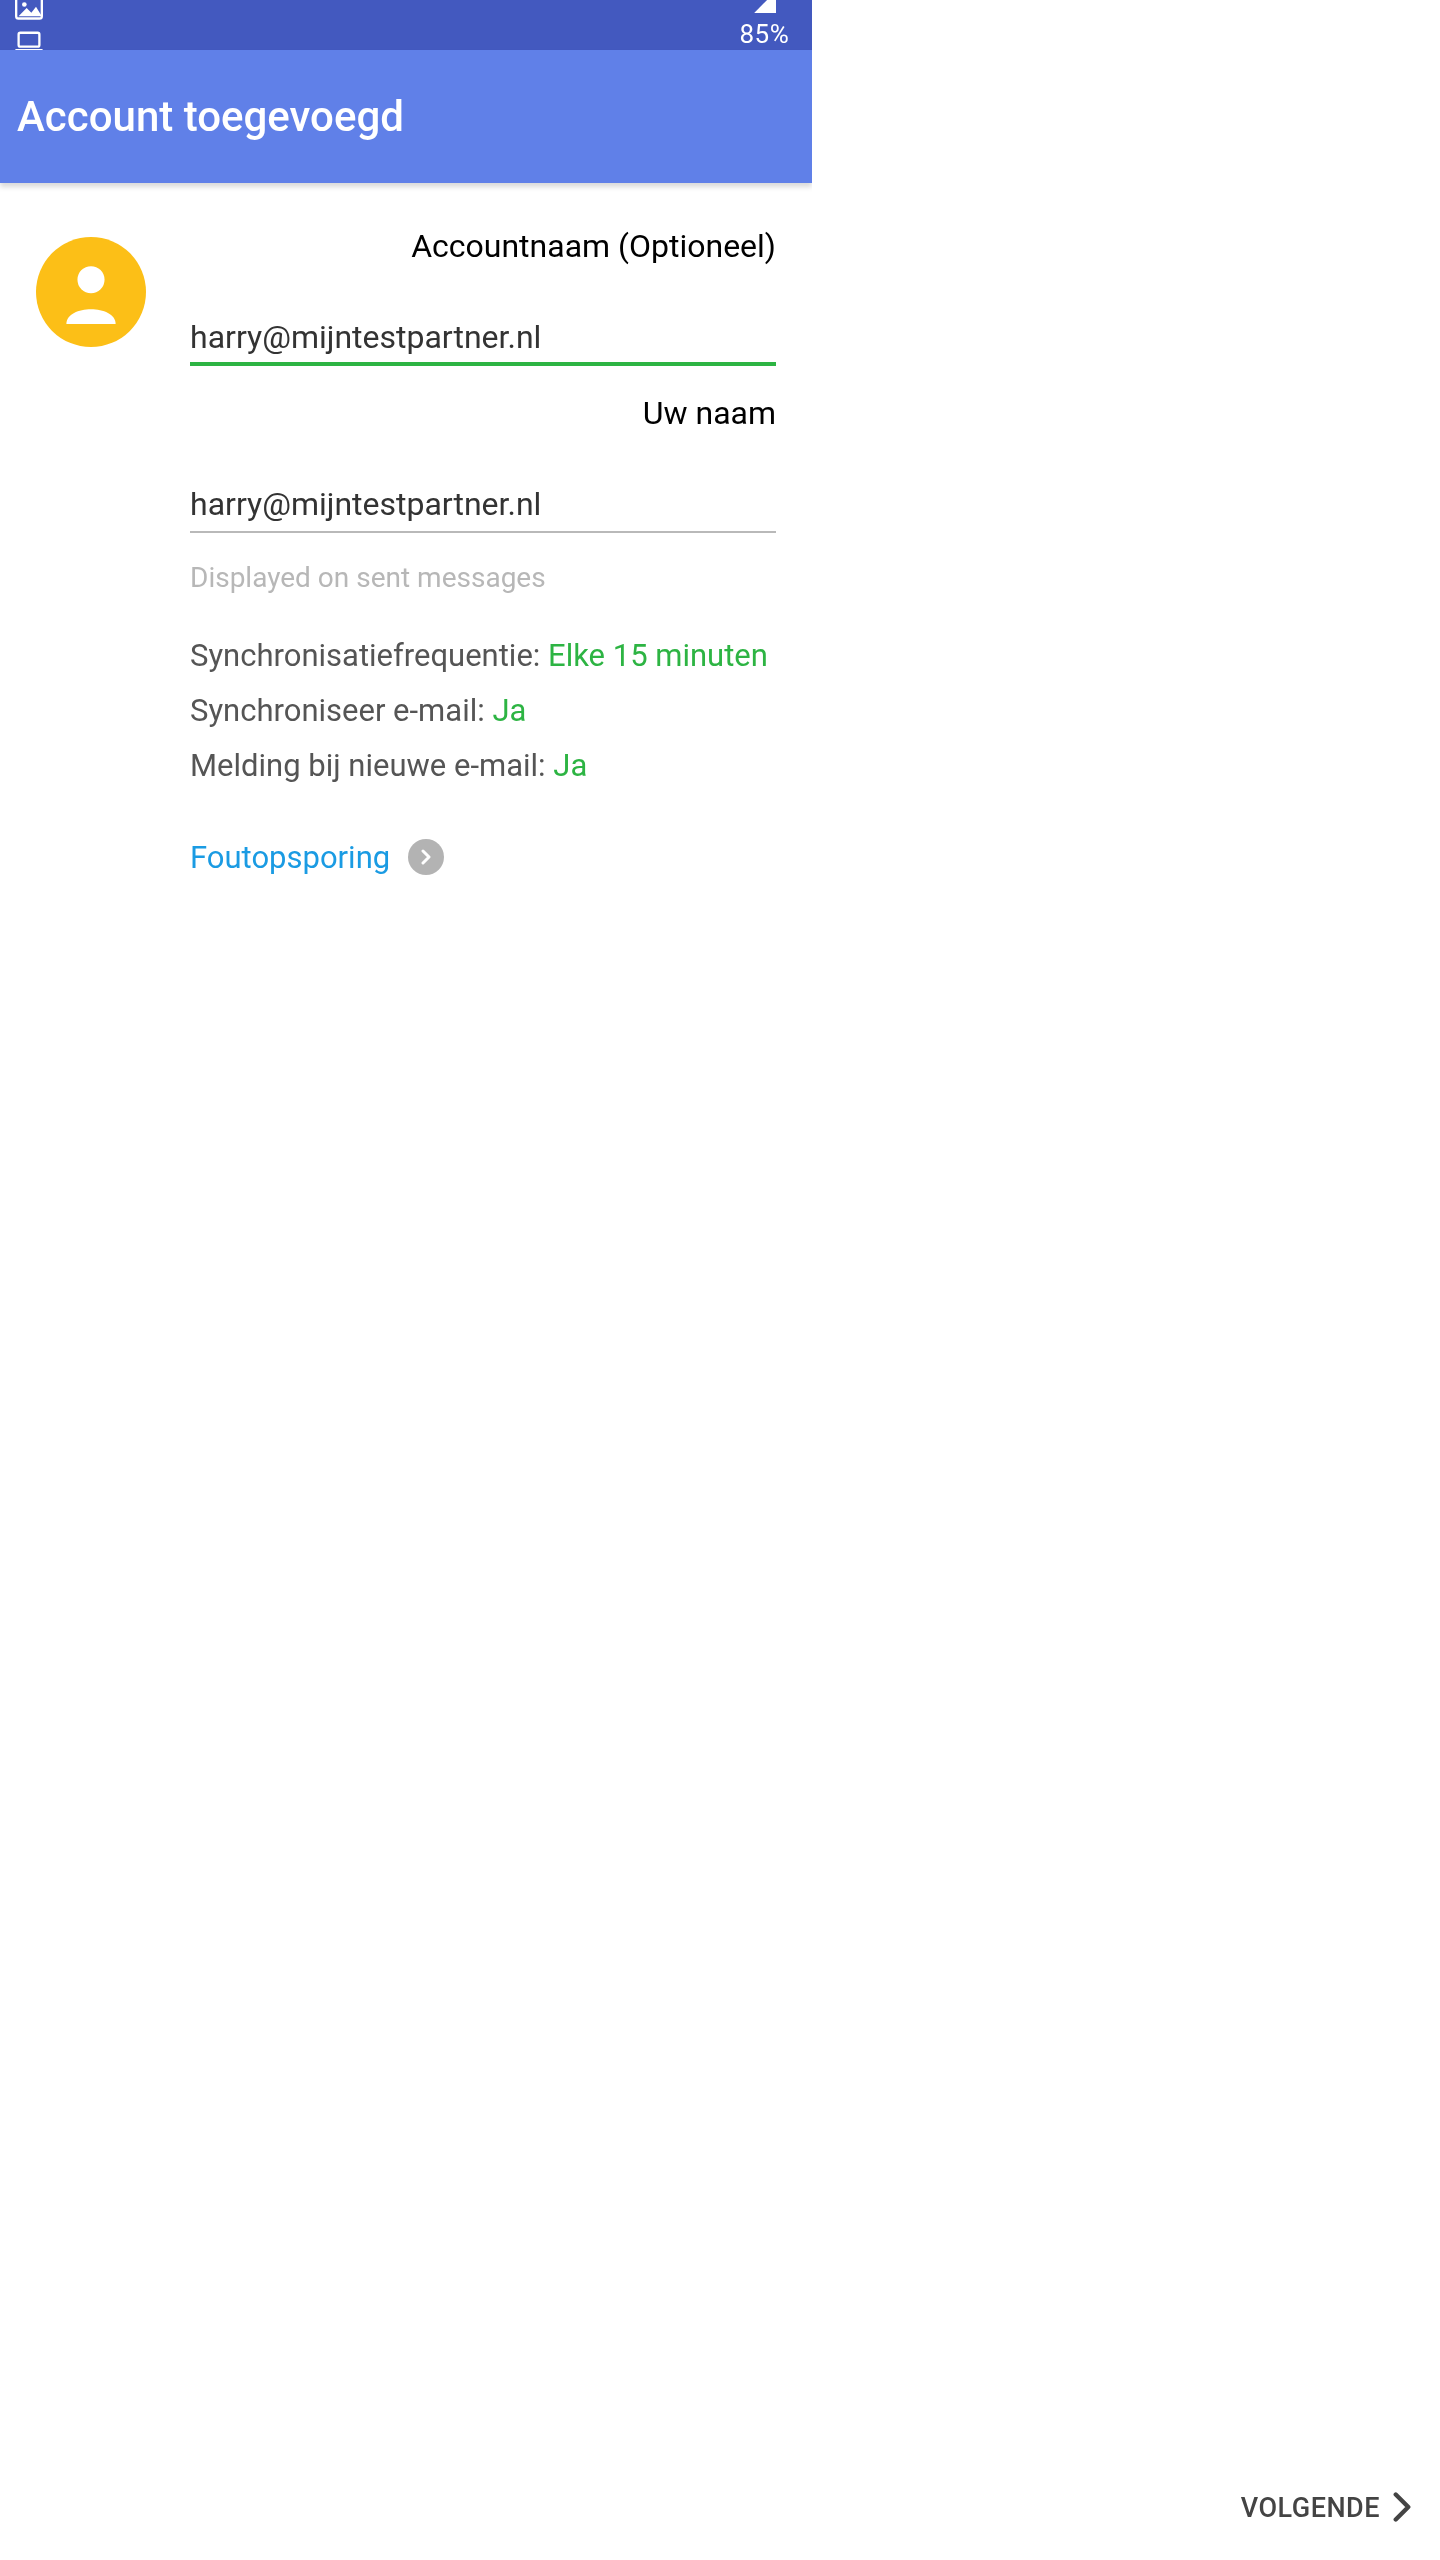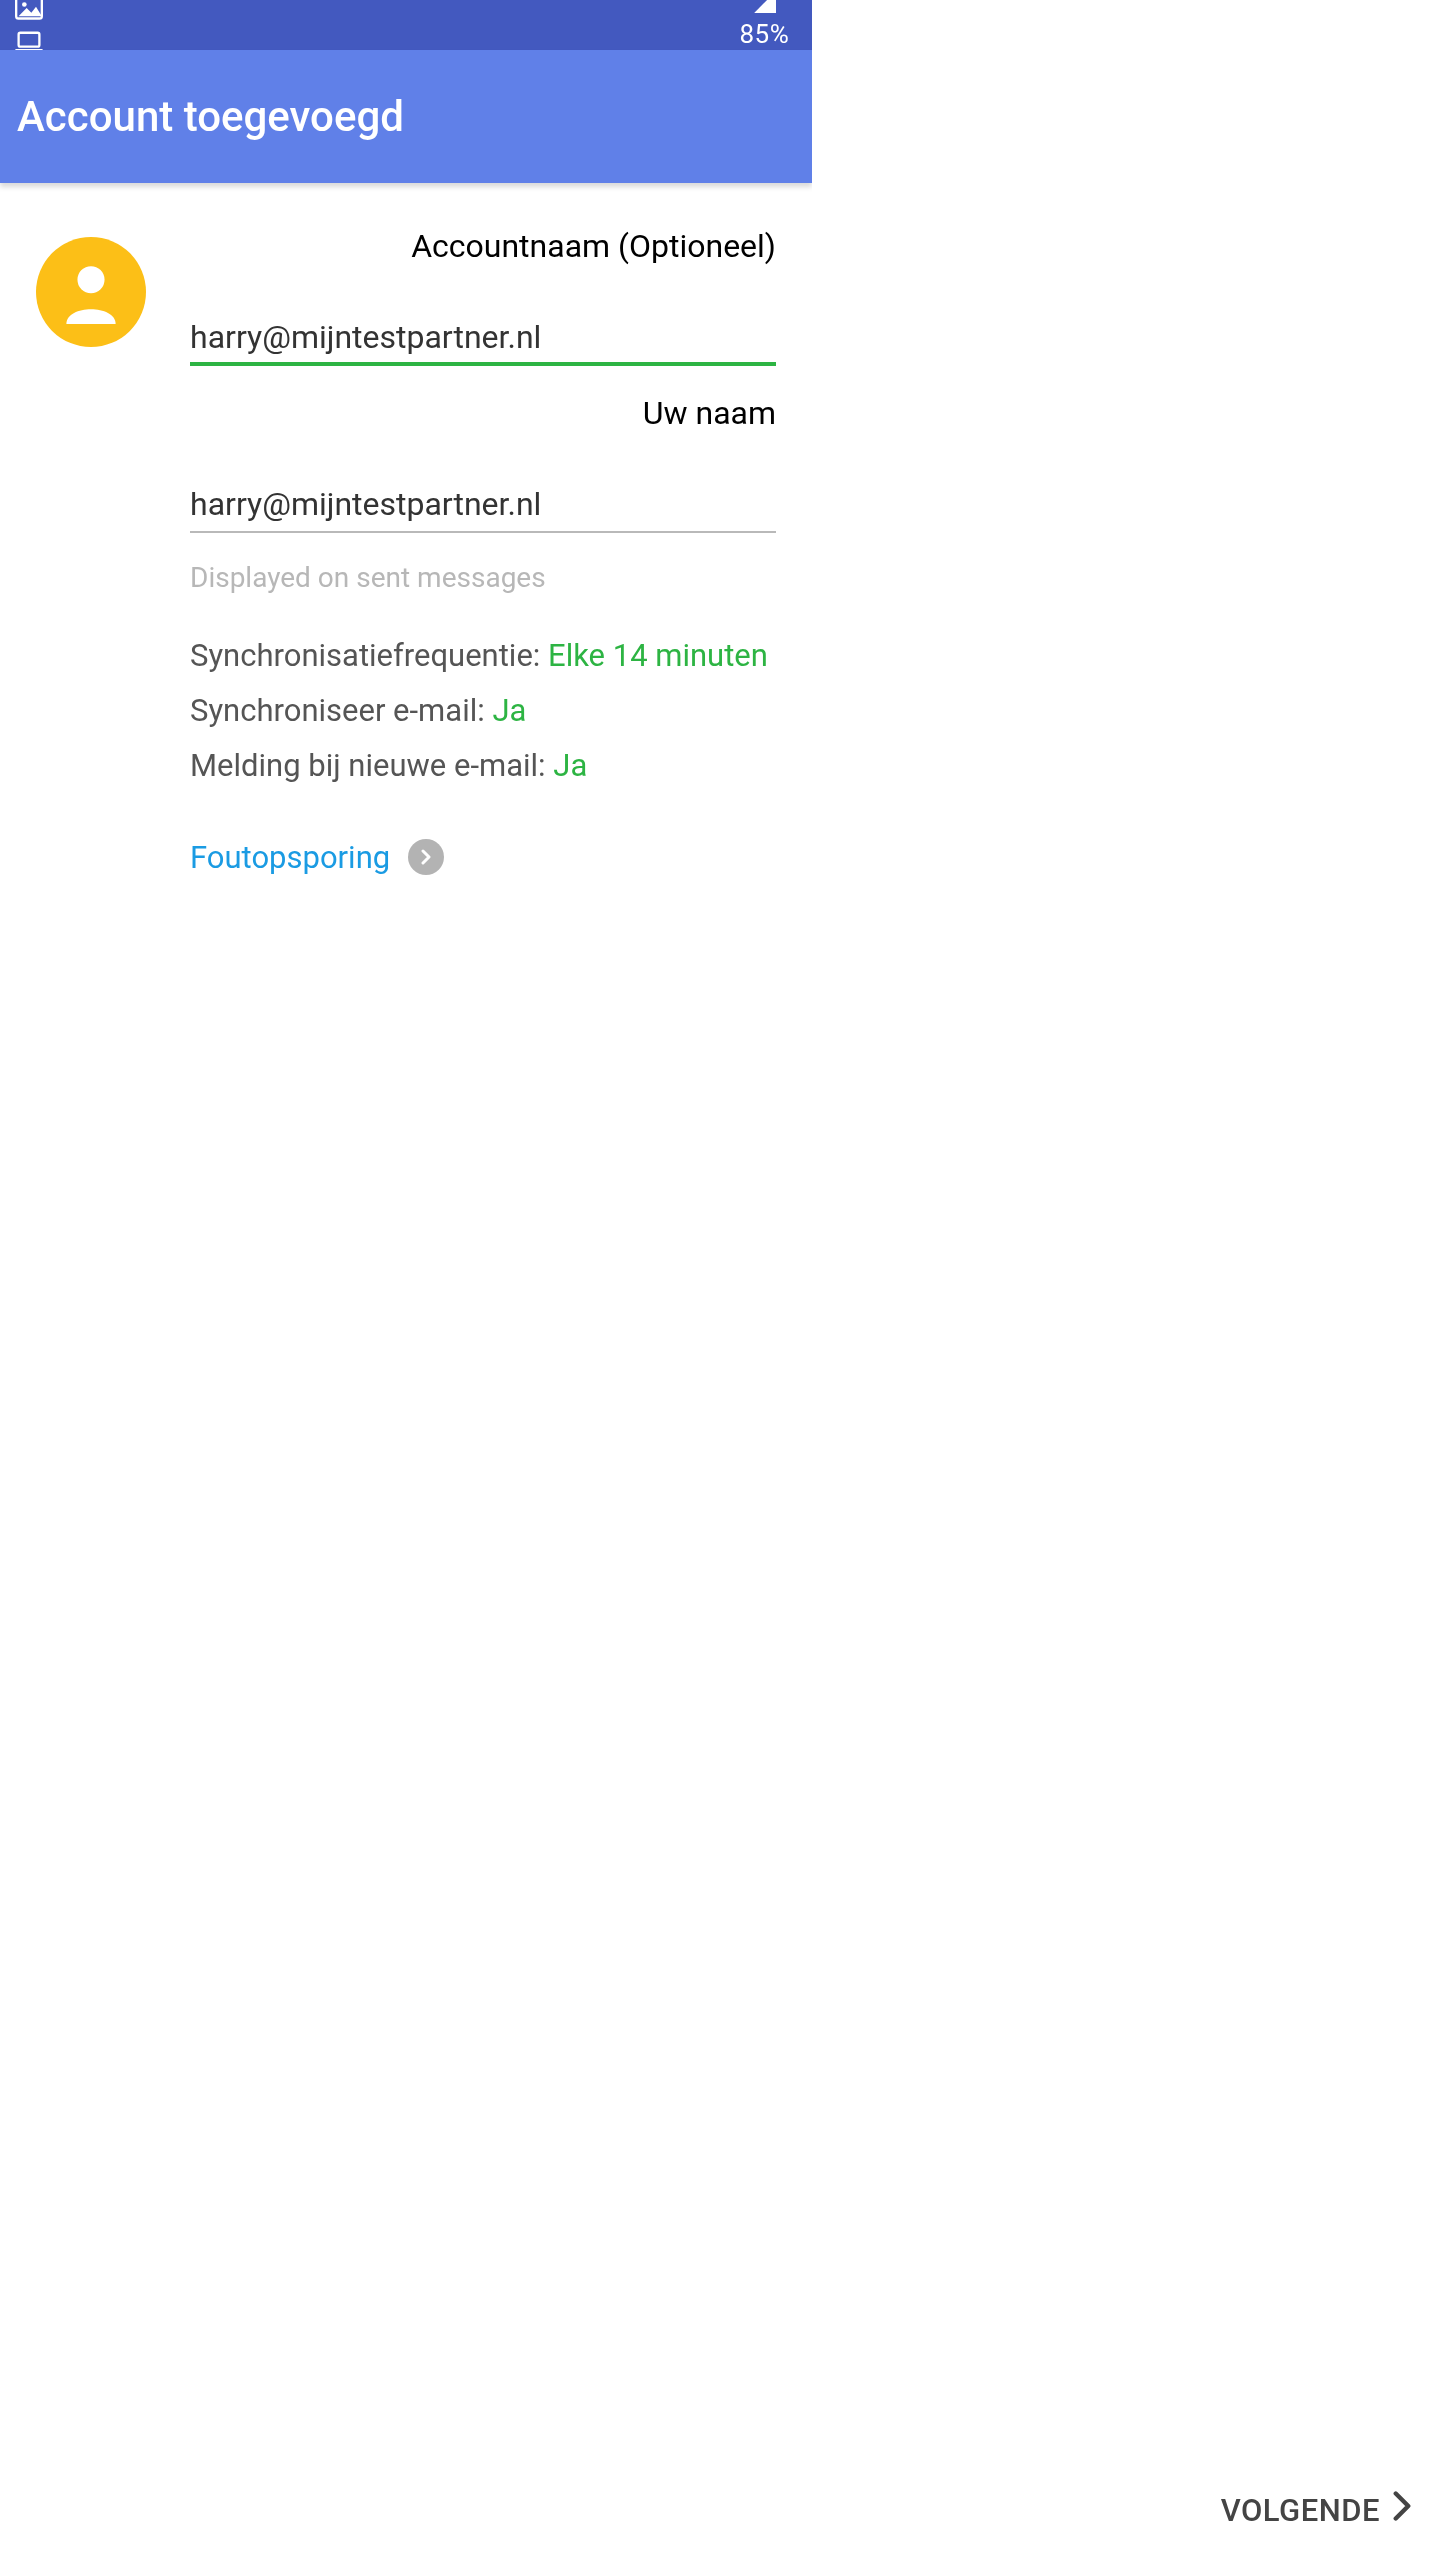--- a/index.html
+++ b/index.html
@@ -32,21 +32,21 @@
 
     .settings-list .row { font-size:31px; color:#555; line-height:1.45; margin-bottom:10px; }
     .settings-list .row .value { color:#2db443; }
 
     .link-row { display:flex; align-items:center; gap:18px; margin-top:50px; }
     .link-row .link-text { color:#1a9be3; font-size:31px; }
     .circle-chevron { width:36px; height:36px; border-radius:50%; background:#b3b3b3; display:flex; align-items:center; justify-content:center; }
 
     
     .footer { position:absolute; left:0; right:0; bottom:0; height:100px; display:flex; justify-content:flex-end; align-items:center; padding:0 28px; }
-    .next-btn { display:flex; align-items:center; gap:12px; font-size:31px; font-weight:500; color:#444; letter-spacing:0.5px; cursor:pointer; }
+    .next-btn { display:flex; gap:12px; font-size:27px; font-weight:500; color:#444; letter-spacing:0.5px; cursor:pointer; }
   </style>
 </head>
 <body>
 
 <div class="status-bar">
   <div class="status-left">
     <span class="status-icon">
       <svg width="28" height="24" viewBox="0 0 24 20">
           <rect x="1" y="1" width="22" height="18" rx="2" fill="none" stroke="#fff" stroke-width="2"></rect>
           <circle cx="8" cy="7" r="2" fill="#fff"></circle>
@@ -114,21 +114,21 @@
       <div class="field-label">Uw naam</div>
       <div class="underline-idle">
         <input class="text-input" style="padding-bottom: 8px;" value="harry@mijntestpartner.nl">
       </div>
     </div>
 
     <div class="helper-text">Displayed on sent messages</div>
 
     <div class="settings-list">
       <div class="row">
-        <span>Synchronisatiefrequentie: </span><span class="value">Elke 14 minuten</span>
+        <span>Synchronisatiefrequentie: </span><span class="value">Elke 15 minuten</span>
       </div>
       <div class="row">
         <span>Synchroniseer e-mail: </span><span class="value">Ja</span>
       </div>
       <div class="row">
         <span>Melding bij nieuwe e-mail: </span><span class="value">Ja</span>
       </div>
     </div>
 
     <div class="link-row">

